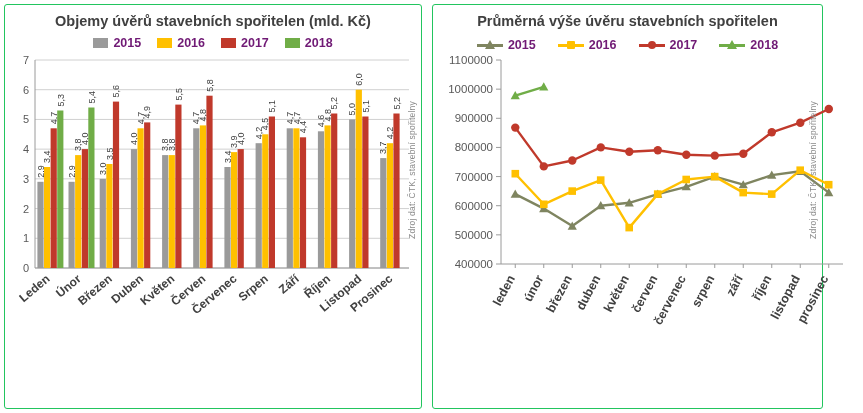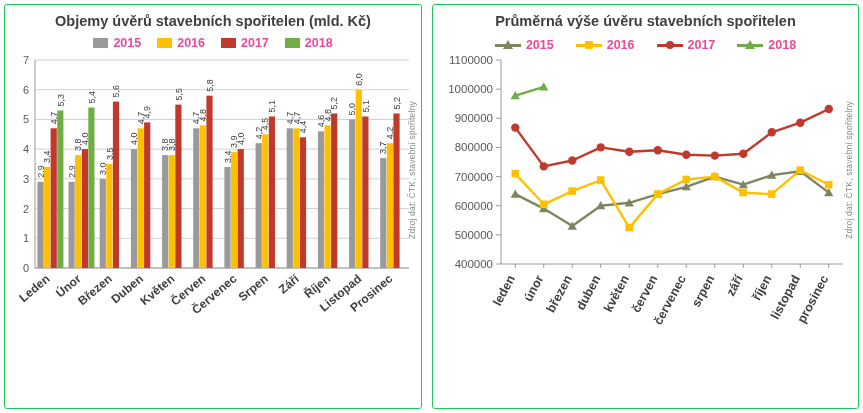--- a/index.html
+++ b/index.html
@@ -23,39 +23,39 @@
     box-sizing: border-box;
   }
   .panel {
     position: relative;
     border: 1px solid #22c55e;
     border-radius: 3px;
     background: #ffffff;
     box-sizing: border-box;
   }
   .panel.left { width: 418px; }
-  .panel.right { width: 427px; }
+  .panel.right { width: 391px; }
 
   .chart-title {
     text-align: center;
     font-weight: bold;
     font-size: 14.5px;
     color: #404040;
     line-height: 1.25;
     padding: 7px 28px 2px 28px;
     box-sizing: border-box;
   }
   .legend {
     display: flex;
     justify-content: center;
     align-items: center;
     gap: 16px;
     margin-top: 4px;
     font-size: 12.5px;
-    color: #ec4899;
+    color: #701a75;
     font-weight: bold;
   }
   .legend-item { display: flex; align-items: center; gap: 5px; }
   .legend-swatch { width: 15px; height: 10px; display: inline-block; }
   .legend-line {
     width: 26px; height: 10px; position: relative; display: inline-block;
   }
   .legend-line i {
     position: absolute; left: 0; top: 4px; width: 26px; height: 2.5px; display: block;
   }

